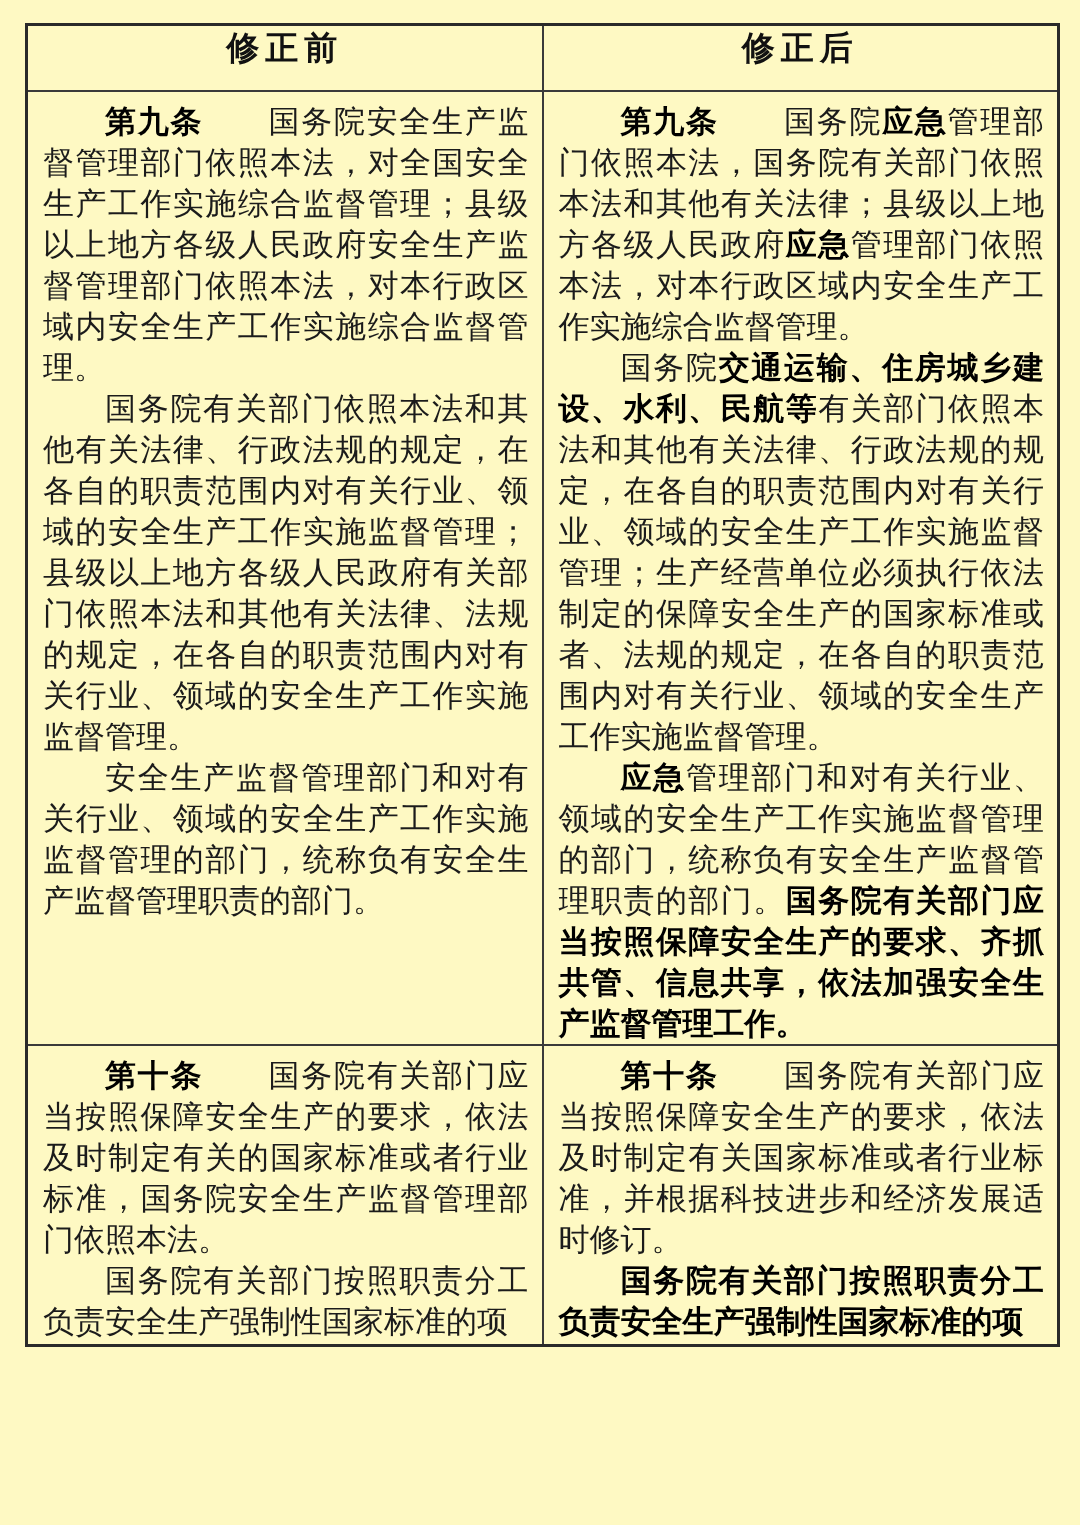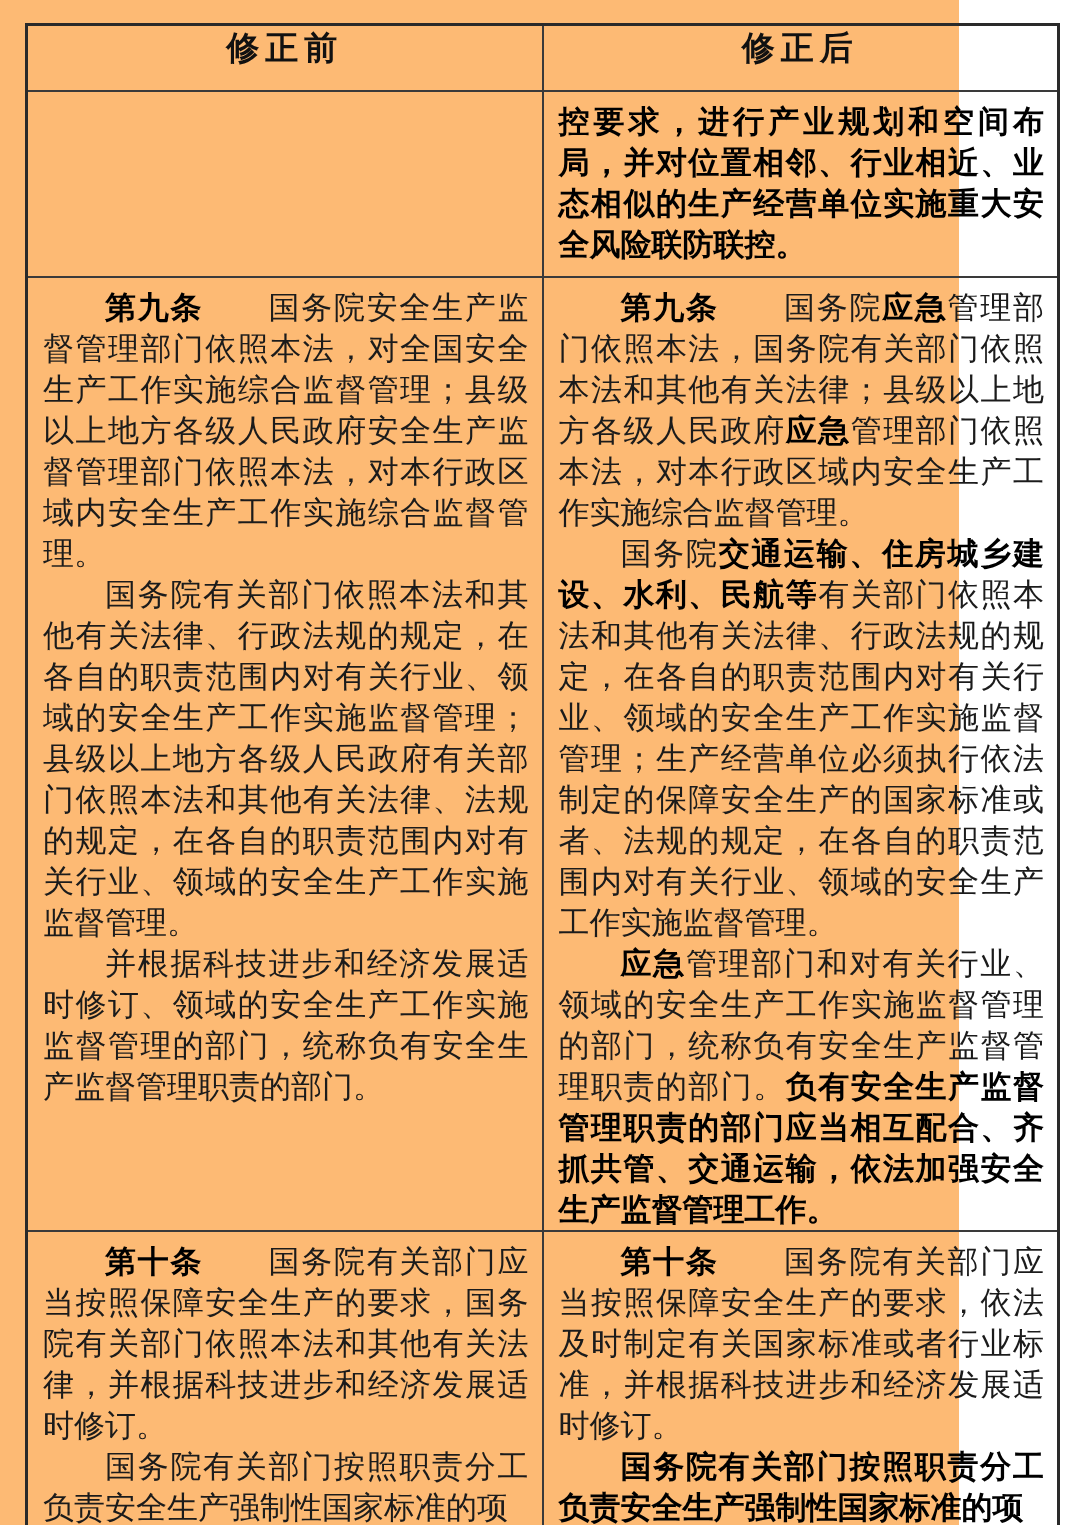--- a/index.html
+++ b/index.html
@@ -5,23 +5,23 @@
   html, body {
     margin: 0;
     padding: 0;
     background: #ffffff;
     width: 1080px;
     height: 1525px;
     overflow: hidden;
   }
   .page {
     position: relative;
-    width: 959px;
+    width: 1080px;
     height: 1525px;
-    background: #fdba74;
+    background: #fef9c3;
     font-family: "Liberation Serif", "DejaVu Serif", serif;
     color: #1b1b1b;
   }
   table.cmp {
     position: absolute;
     left: 25px;
     top: 23px;
     width: 1032px;
     table-layout: fixed;
     border-collapse: collapse;
@@ -80,50 +80,40 @@
       <col>
       <col>
     </colgroup>
     <thead>
       <tr>
         <th class="hdr">修正前</th>
         <th class="hdr">修正后</th>
       </tr>
     </thead>
     <tbody>
-        <tr class="row-0">
-          <td>
-            <div class="cellpad"></div>
-          </td>
-          <td>
-            <div class="cellpad">
-              <p class="para"><span class="bold-run">控要求，进行产业规划和空间布局，并对位置相邻、行业相近、业态相似的生产经营单位实施重大安全风险联防联控。</span></p>
-            </div>
-          </td>
-        </tr>
         <tr class="row-1">
           <td>
             <div class="cellpad">
               <p class="para indent"><span class="bold-run">第九条</span><span class="run">　　国务院安全生产监督管理部门依照本法，对全国安全生产工作实施综合监督管理；县级以上地方各级人民政府安全生产监督管理部门依照本法，对本行政区域内安全生产工作实施综合监督管理。</span></p>
               <p class="para indent"><span class="run">国务院有关部门依照本法和其他有关法律、行政法规的规定，在各自的职责范围内对有关行业、领域的安全生产工作实施监督管理；县级以上地方各级人民政府有关部门依照本法和其他有关法律、法规的规定，在各自的职责范围内对有关行业、领域的安全生产工作实施监督管理。</span></p>
-              <p class="para indent"><span class="run">并根据科技进步和经济发展适时修订、领域的安全生产工作实施监督管理的部门，统称负有安全生产监督管理职责的部门。</span></p>
+              <p class="para indent"><span class="run">安全生产监督管理部门和对有关行业、领域的安全生产工作实施监督管理的部门，统称负有安全生产监督管理职责的部门。</span></p>
             </div>
           </td>
           <td>
             <div class="cellpad">
               <p class="para indent"><span class="bold-run">第九条</span><span class="run">　　国务院</span><span class="bold-run">应急</span><span class="run">管理部门依照本法，国务院有关部门依照本法和其他有关法律；县级以上地方各级人民政府</span><span class="bold-run">应急</span><span class="run">管理部门依照本法，对本行政区域内安全生产工作实施综合监督管理。</span></p>
               <p class="para indent"><span class="run">国务院</span><span class="bold-run">交通运输、住房城乡建设、水利、民航等</span><span class="run">有关部门依照本法和其他有关法律、行政法规的规定，在各自的职责范围内对有关行业、领域的安全生产工作实施监督管理；生产经营单位必须执行依法制定的保障安全生产的国家标准或者、法规的规定，在各自的职责范围内对有关行业、领域的安全生产工作实施监督管理。</span></p>
-              <p class="para indent"><span class="bold-run">应急</span><span class="run">管理部门和对有关行业、领域的安全生产工作实施监督管理的部门，统称负有安全生产监督管理职责的部门。</span><span class="bold-run">负有安全生产监督管理职责的部门应当相互配合、齐抓共管、交通运输，依法加强安全生产监督管理工作。</span></p>
+              <p class="para indent"><span class="bold-run">应急</span><span class="run">管理部门和对有关行业、领域的安全生产工作实施监督管理的部门，统称负有安全生产监督管理职责的部门。</span><span class="bold-run">国务院有关部门应当按照保障安全生产的要求、齐抓共管、信息共享，依法加强安全生产监督管理工作。</span></p>
             </div>
           </td>
         </tr>
         <tr class="row-2">
           <td>
             <div class="cellpad">
-              <p class="para indent"><span class="bold-run">第十条</span><span class="run">　　国务院有关部门应当按照保障安全生产的要求，国务院有关部门依照本法和其他有关法律，并根据科技进步和经济发展适时修订。</span></p>
+              <p class="para indent"><span class="bold-run">第十条</span><span class="run">　　国务院有关部门应当按照保障安全生产的要求，依法及时制定有关的国家标准或者行业标准，国务院安全生产监督管理部门依照本法。</span></p>
               <p class="para indent"><span class="run">国务院有关部门按照职责分工负责安全生产强制性国家标准的项</span></p>
             </div>
           </td>
           <td>
             <div class="cellpad">
               <p class="para indent"><span class="bold-run">第十条</span><span class="run">　　国务院有关部门应当按照保障安全生产的要求，依法及时制定有关国家标准或者行业标准，并根据科技进步和经济发展适时修订。</span></p>
               <p class="para indent"><span class="bold-run">国务院有关部门按照职责分工负责安全生产强制性国家标准的项</span></p>
             </div>
           </td>
         </tr>

